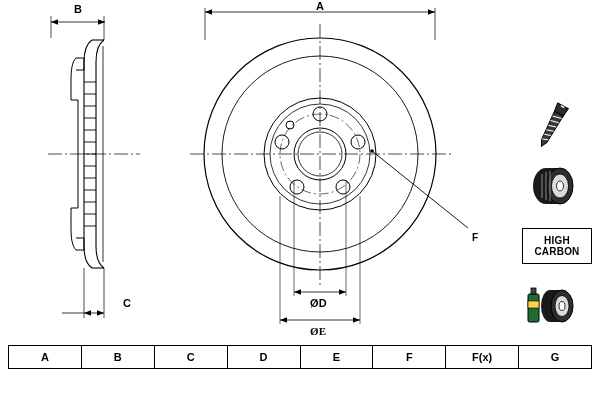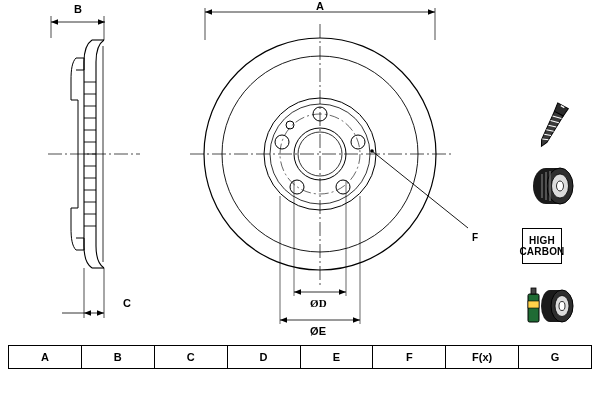--- a/index.html
+++ b/index.html
@@ -199,22 +199,22 @@
 
     <g stroke="#000" stroke-width="0.9">
       <line x1="372" y1="151" x2="468" y2="228"></line>
       <circle cx="372" cy="151" r="1.8" fill="#000" stroke="none"></circle>
     </g>
   </svg>
 
   <div class="abs dim-label" style="left:74px; top:3px;">B</div>
   <div class="abs dim-label" style="left:123px; top:297px;">C</div>
   <div class="abs dim-label" style="left:316px; top:0px;">A</div>
-  <div class="abs dim-label" style="left:310px; top:297px;font-family:Liberation Serif, serif;">ØD</div>
-  <div class="abs dim-label" style="left:310px; top:325px;">ØE</div>
+  <div class="abs dim-label" style="left:310px; top:297px;">ØD</div>
+  <div class="abs dim-label" style="left:310px; top:325px;font-family:Liberation Serif, serif;">ØE</div>
   <div class="abs callout-label" style="left:472px; top:232px;">F</div>
 
   <svg class="abs" style="left:524px; top:98px;" width="52" height="56">
     <g transform="rotate(28 26 28)">
 
       <path d="M22,4 L34,4 L33,13 L23,13 Z" fill="#2b2b2b" stroke="#000" stroke-width="1"></path>
 
       <line x1="26" y1="5" x2="30" y2="5" stroke="#fff" stroke-width="1.4"></line>
 
       <path d="M23,13 L33,13 L31,44 L28,50 L25,44 Z" fill="#3a3a3a" stroke="#000" stroke-width="1"></path>
@@ -237,21 +237,21 @@
     <ellipse cx="36" cy="20" rx="8.5" ry="12" fill="#dcdcdc" stroke="#000" stroke-width="0.8"></ellipse>
     <ellipse cx="36" cy="20" rx="3.5" ry="5" fill="#ffffff" stroke="#000" stroke-width="0.8"></ellipse>
 
     <g stroke="#8a8a8a" stroke-width="1">
       <line x1="22" y1="6" x2="22" y2="34"></line>
       <line x1="26" y1="5" x2="26" y2="35"></line>
       <line x1="18" y1="8" x2="18" y2="32"></line>
     </g>
   </svg>
 
-  <div class="abs icon-box" style="left:522px; top:228px; width:40px; height:36px;
+  <div class="abs icon-box" style="left:522px; top:228px; width:70px; height:36px;
        display:flex; align-items:center; justify-content:center;">
     <div class="hc-text">
       <div>HIGH</div>
       <div>CARBON</div>
     </div>
   </div>
 
   <svg class="abs" style="left:524px; top:284px;" width="58" height="44">
 
     <rect x="4" y="10" width="11" height="28" rx="1.5" fill="#1f6b34" stroke="#000" stroke-width="1"></rect>

